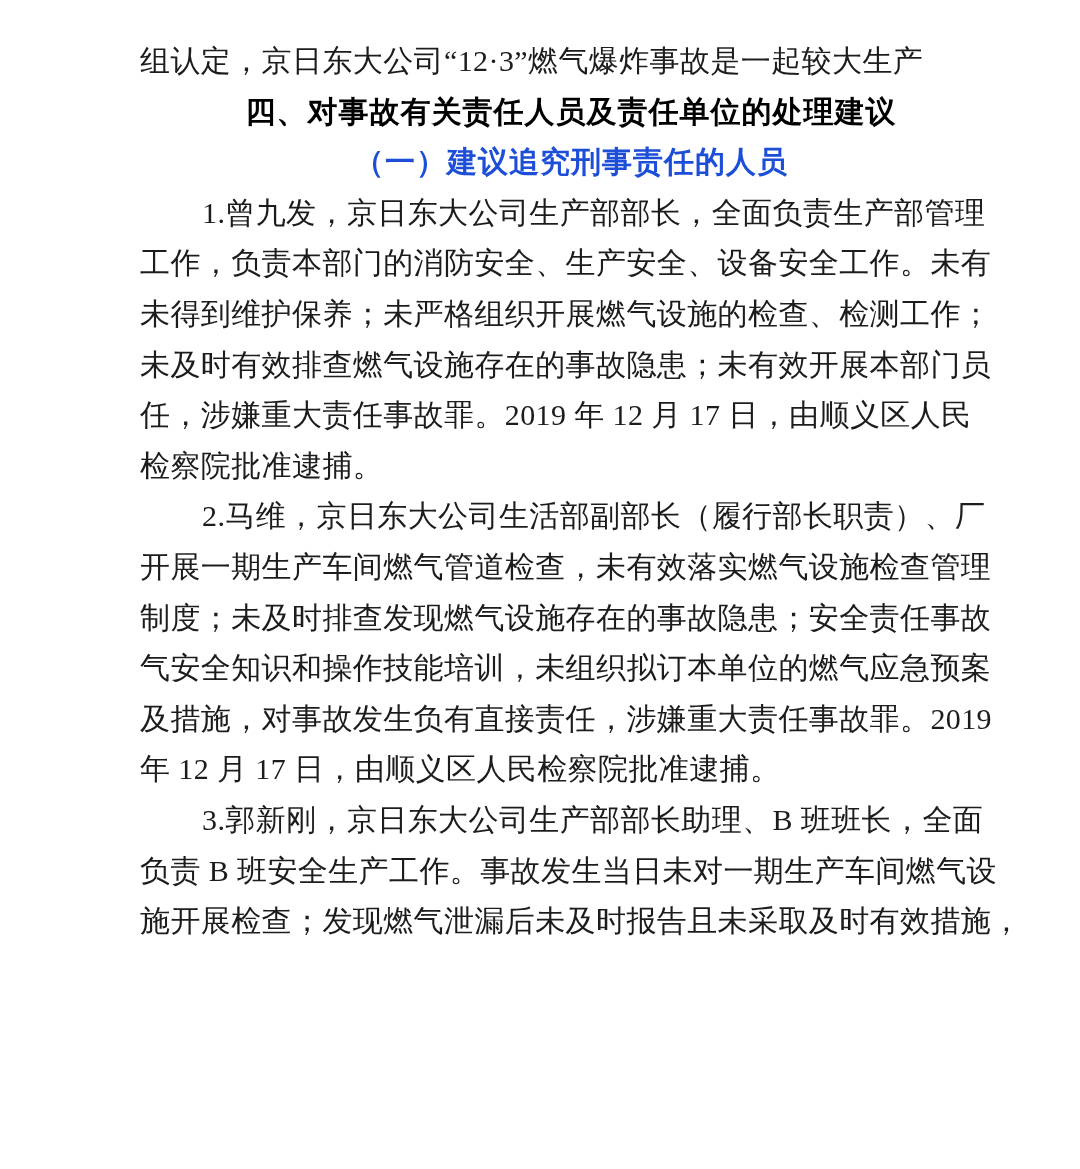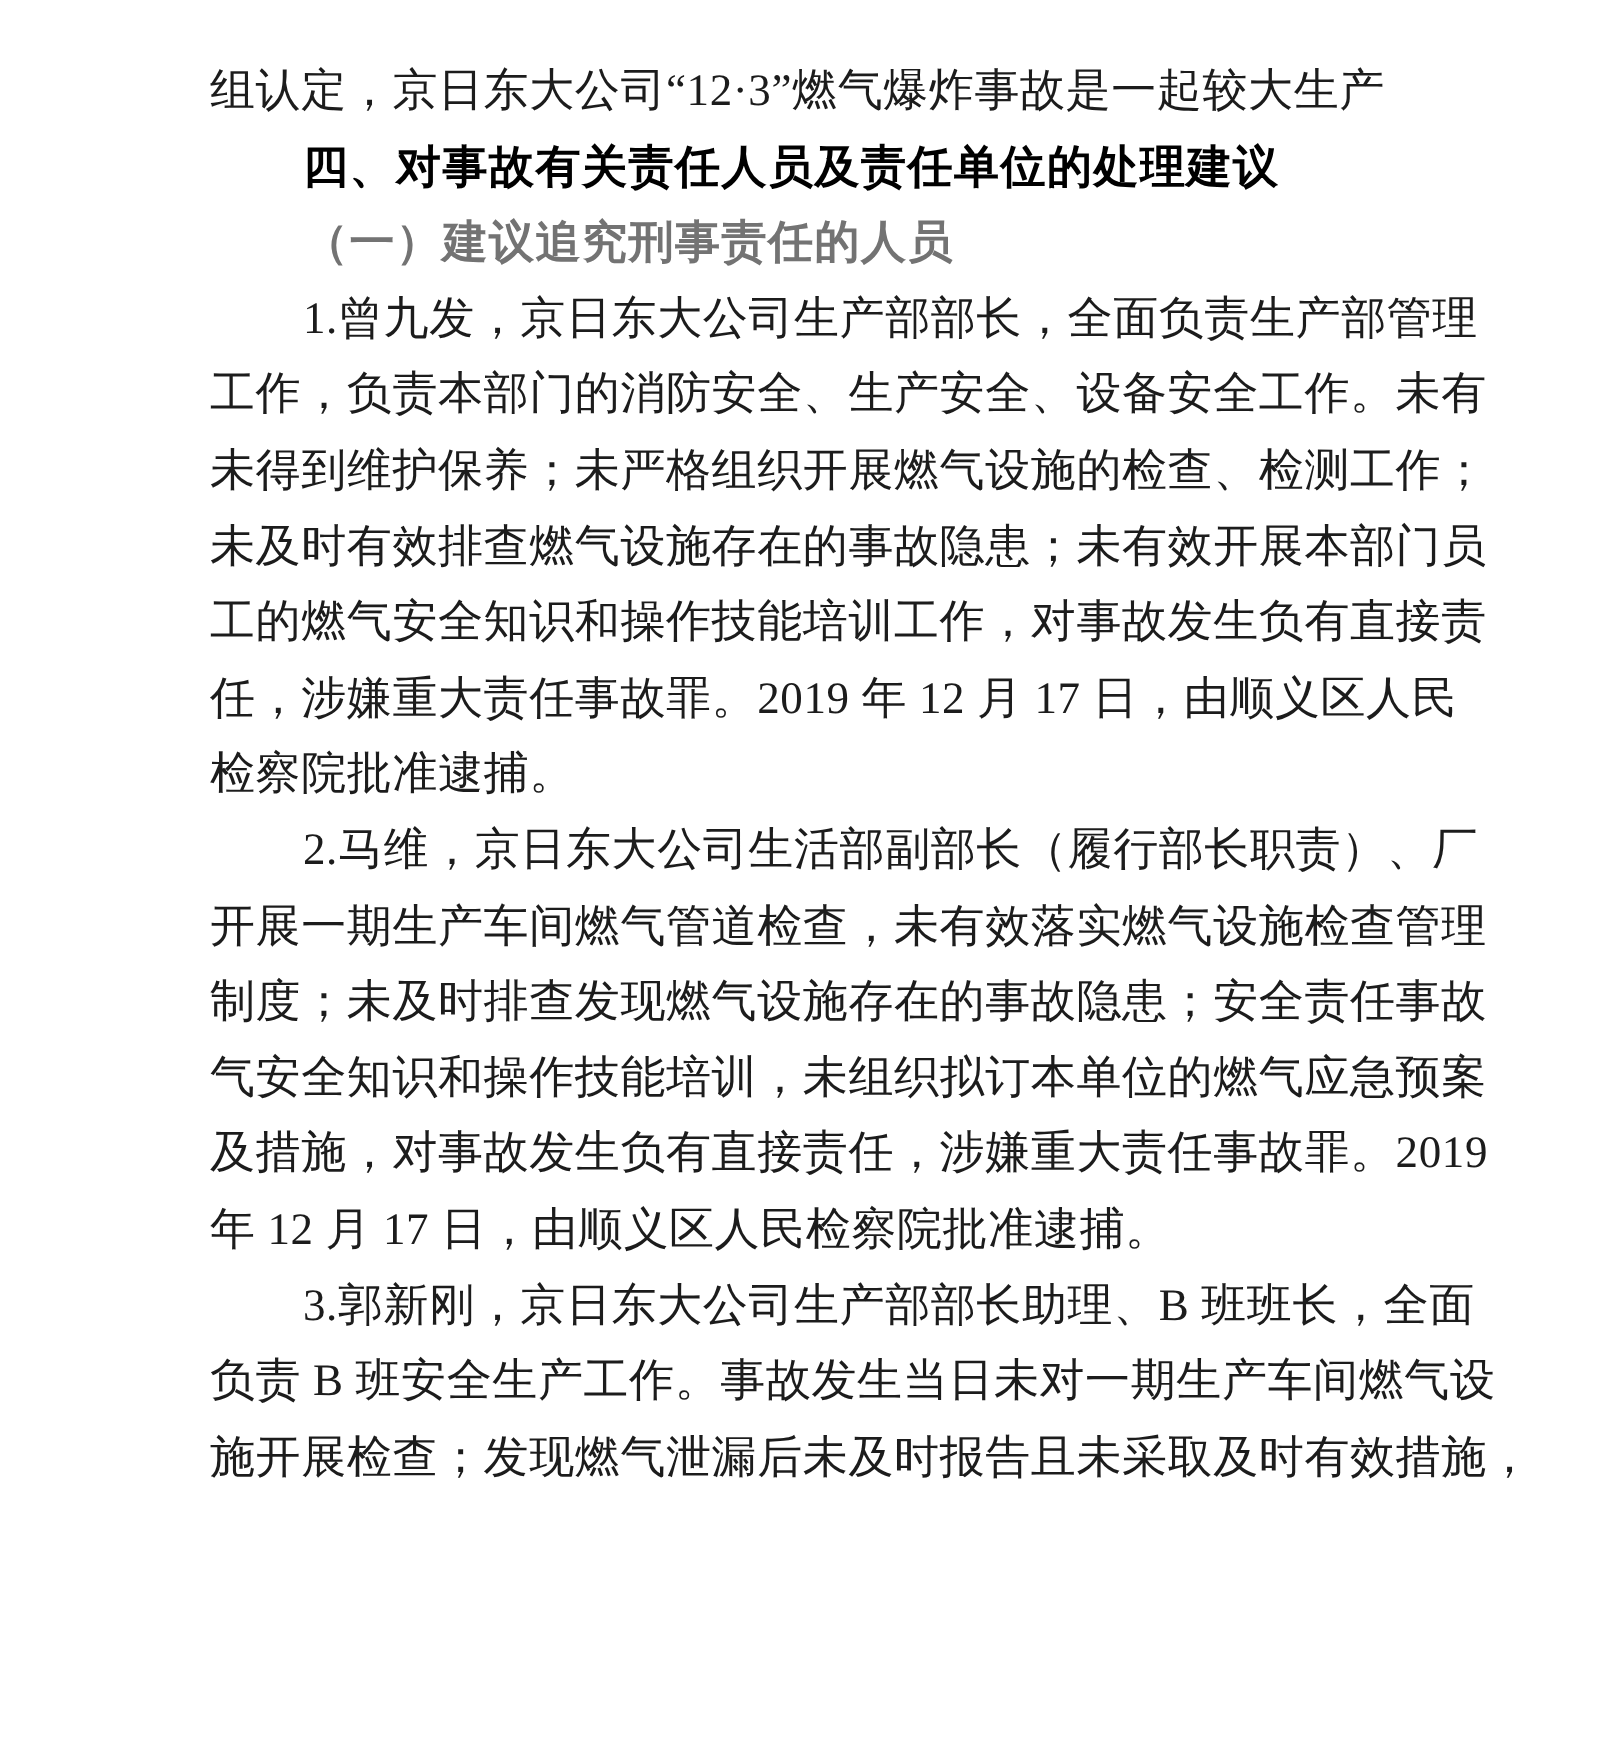--- a/index.html
+++ b/index.html
@@ -20,49 +20,49 @@
   }
   .line {
     height: 50.6px;
     line-height: 50.6px;
     font-size: 30px;
     white-space: nowrap;
     letter-spacing: 0.4px;
   }
   .indent {
     padding-left: 62px;
+    text-align: center;
   }
   .heading {
     font-weight: 700;
     color: #000000;
     font-family: "Liberation Sans", "DejaVu Sans", sans-serif;
     letter-spacing: 1px;
   }
   .subheading {
     font-weight: 700;
-    color: #737373;
+    color: #1d4ed8;
     letter-spacing: 1px;
   }
 </style>
 </head>
 <body>
 
 <div class="page">
 
   <div class="line">组认定，京日东大公司“12·3”燃气爆炸事故是一起较大生产</div>
 
   <div class="line heading indent">四、对事故有关责任人员及责任单位的处理建议</div>
 
   <div class="line subheading indent">（一）建议追究刑事责任的人员</div>
 
   <div class="line indent">1.曾九发，京日东大公司生产部部长，全面负责生产部管理</div>
   <div class="line">工作，负责本部门的消防安全、生产安全、设备安全工作。未有</div>
   <div class="line">未得到维护保养；未严格组织开展燃气设施的检查、检测工作；</div>
   <div class="line">未及时有效排查燃气设施存在的事故隐患；未有效开展本部门员</div>
-  <div class="line">工的燃气安全知识和操作技能培训工作，对事故发生负有直接责</div>
   <div class="line">任，涉嫌重大责任事故罪。2019 年 12 月 17 日，由顺义区人民</div>
   <div class="line">检察院批准逮捕。</div>
 
   <div class="line indent">2.马维，京日东大公司生活部副部长（履行部长职责）、厂</div>
   <div class="line">开展一期生产车间燃气管道检查，未有效落实燃气设施检查管理</div>
   <div class="line">制度；未及时排查发现燃气设施存在的事故隐患；安全责任事故</div>
   <div class="line">气安全知识和操作技能培训，未组织拟订本单位的燃气应急预案</div>
   <div class="line">及措施，对事故发生负有直接责任，涉嫌重大责任事故罪。2019</div>
   <div class="line">年 12 月 17 日，由顺义区人民检察院批准逮捕。</div>
 

